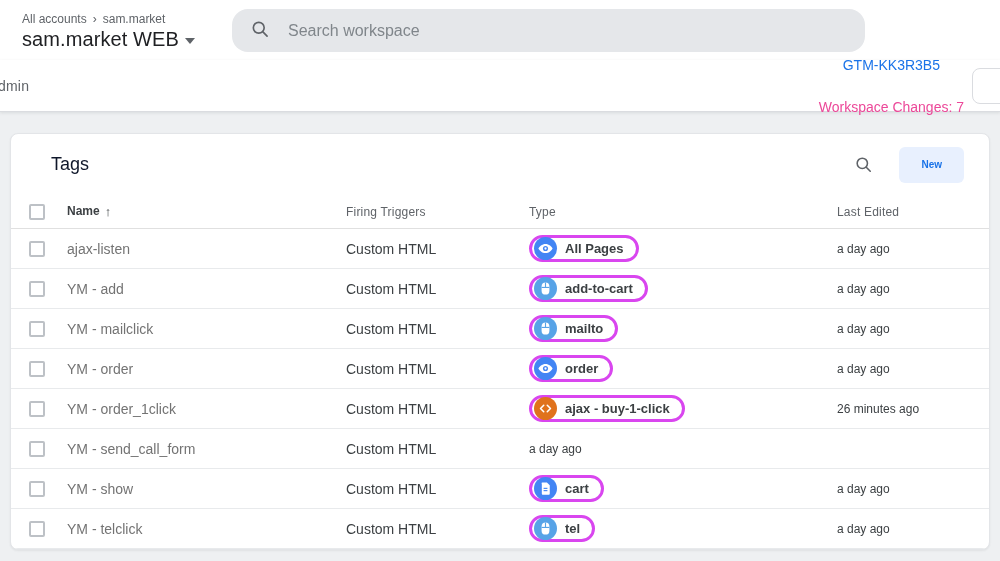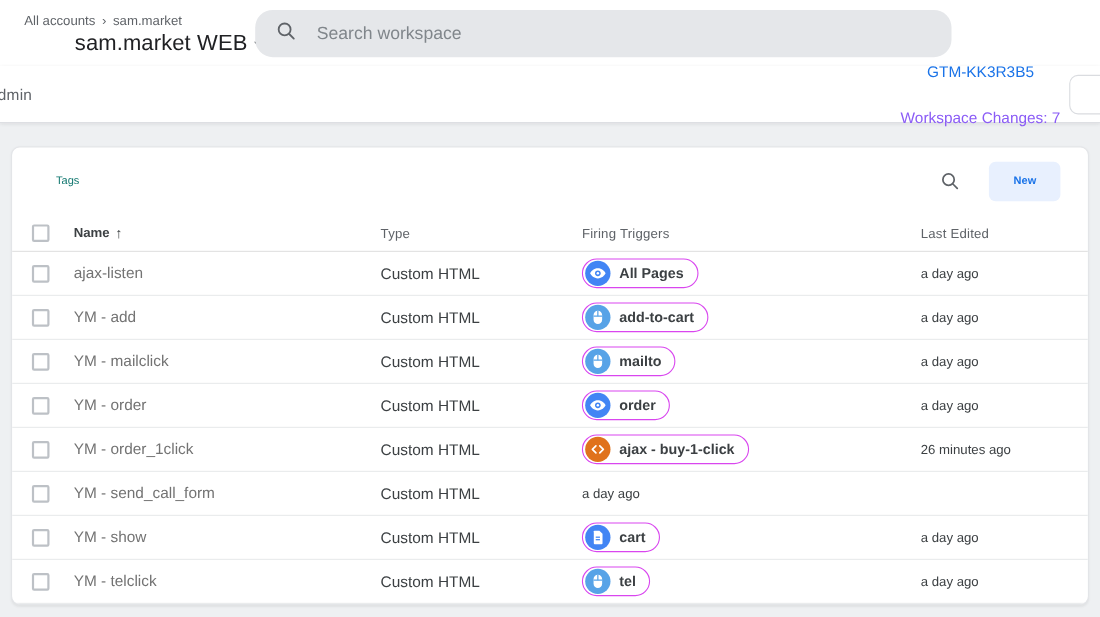--- a/index.html
+++ b/index.html
@@ -13,21 +13,21 @@
   
   .top-header {
     height: 60px; background: #fff;
     display: flex; align-items: center;
     position: relative;
   }
   .account-block { padding-left: 22px; padding-top: 2px; width: 210px; }
   .breadcrumb { font-size: 12px; color: #5f6368; display: flex; gap: 6px; align-items: center; }
   .breadcrumb .sep { font-size: 12px; color: #5f6368; }
   .workspace-title-row { display: flex; align-items: center; gap: 6px; margin-top: 2px; }
-  .workspace-title { font-size: 20px; color: #202124; letter-spacing: .1px; white-space: nowrap; margin-left: 46px; }
+  .workspace-title { font-size: 20px; color: #202124; letter-spacing: .1px; white-space: nowrap; }
   .caret-down {
     width: 0; height: 0; margin-top: 3px;
     border-left: 5px solid transparent; border-right: 5px solid transparent;
     border-top: 6px solid #5f6368;
   }
   .search-bar {
     position: absolute; left: 232px; top: 9px;
     width: 633px; height: 43px;
     background: #e5e7ea; border-radius: 16px;
     display: flex; align-items: center; gap: 18px;
@@ -39,41 +39,41 @@
   .nav-bar {
     height: 52px; background: #fff;
     border-bottom: 1px solid #dadce0;
     box-shadow: 0 1px 3px rgba(60,64,67,.12);
     display: flex; align-items: center;
     position: relative;
   }
   .nav-tab-partial { font-size: 14px; color: #5f6368; margin-left: -2px; letter-spacing: .2px; }
   .nav-right { position: absolute; right: 36px; display: flex; align-items: center; gap: 26px; flex-direction: column; }
   .gtm-id { font-size: 14px; color: #1a73e8; text-decoration: none; cursor: pointer; }
-  .ws-changes { font-size: 14px; color: #8b5cf6; }
+  .ws-changes { font-size: 14px; color: #ec4899; }
   .partial-button {
     position: absolute; right: -42px; top: 8px;
     width: 70px; height: 36px;
     background: #fff; border: 1px solid #dadce0; border-radius: 8px;
   }
 
   
   .card {
     margin: 21px 10px 0 10px;
     background: #fff;
     border-radius: 8px;
     border: 1px solid #e3e5e8;
     box-shadow: 0 1px 2px rgba(60,64,67,.08);
     overflow: hidden;
   }
   .card-header {
     height: 61px; display: flex; align-items: center;
     padding: 0 25px 0 40px; position: relative;
   }
-  .card-title { font-size: 10px; color: #0f766e; }
+  .card-title { font-size: 18px; color: #0f172a; }
   .card-header-right { margin-left: auto; display: flex; align-items: center; gap: 22px; }
   .icon-btn { background: none; border: none; cursor: pointer; display: flex; align-items: center; padding: 4px; }
   .new-button {
     background: #e8f0fe; color: #1a73e8;
     border: none; border-radius: 6px;
     font-family: "Liberation Sans", sans-serif;
     font-size: 10px; font-weight: bold;
     height: 36px; padding: 0 22px; cursor: pointer;
   }
 
@@ -99,21 +99,21 @@
     background: #fff; cursor: pointer;
   }
   .tag-name { font-size: 14px; color: #737373; text-decoration: none; cursor: pointer; }
   .tag-type { font-size: 14px; color: #3c4043; }
   .last-edited { font-size: 12px; color: #3c4043; }
 
   
   .trigger-badge {
     display: inline-flex; align-items: center;
     height: 27px; background: #fff;
-    border: 1px solid #d946ef; border-radius: 14px;
+    border: 3px solid #d946ef; border-radius: 14px;
     padding: 0 12px 0 2px; cursor: pointer; max-width: 100%;
   }
   .trigger-circle {
     width: 23px; height: 23px; border-radius: 50%;
     display: flex; align-items: center; justify-content: center;
     flex: none;
   }
   .trigger-circle svg { display: block; }
   .trigger-label { font-size: 13px; font-weight: bold; color: #3c4043; margin-left: 8px; white-space: nowrap; }
 
@@ -169,22 +169,22 @@
   </div>
 
   <div class="grid-row table-header">
     <div>
         <div class="checkbox"></div>
       </div>
     <div class="th-name">
       <span>Name</span>
       <span class="sort-arrow">↑</span>
     </div>
+    <div class="th">Firing Triggers</div>
     <div class="th">Type</div>
-    <div class="th">Firing Triggers</div>
     <div class="th">Last Edited</div>
   </div>
 
   <div>
   <div class="grid-row tag-row">
     <div>
           <div class="checkbox"></div>
         </div>
     <div><a class="tag-name">ajax-listen</a></div>
     <div class="tag-type">Custom HTML</div>

